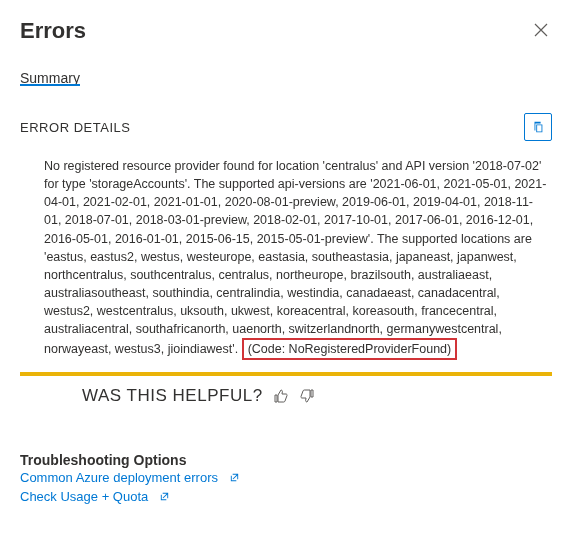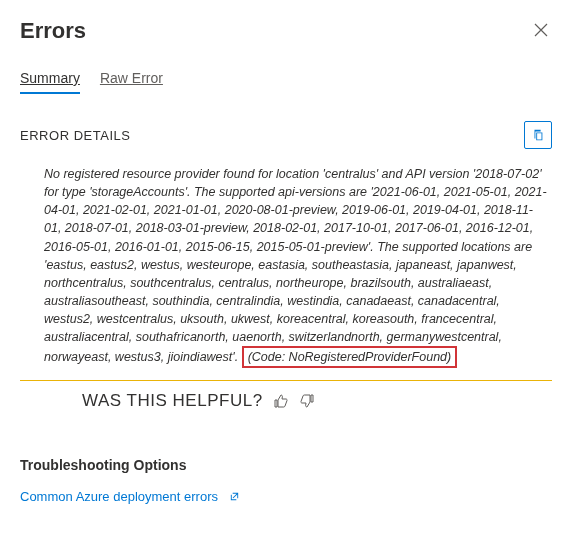--- a/index.html
+++ b/index.html
@@ -31,25 +31,24 @@
       line-height: 1;
     }
     .tabs {
       display: flex;
       gap: 20px;
       border-bottom: 1px solid transparent;
       margin-bottom: 26px;
     }
     .tab {
       font-size: 14px;
-      padding: 6px 0 8px 0;
+      padding: 6px 0 0 0;
       color: #605e5c;
       cursor: pointer;
       position: relative;
-      text-decoration: underline;
     }
     .tab.active {
       color: #323130;
     }
     .tab.active::after {
       content:"";
       position:absolute;
       left:0; right:0; bottom:0;
       height:2px;
       background:#0078d4;
@@ -75,22 +74,21 @@
       justify-content:center;
       cursor:pointer;
       border-radius:2px;
     }
     .copy-btn svg { fill:#0078d4; }
     .error-body {
       font-size: 12.5px;
       line-height: 1.45;
       color: #323130;
       padding: 6px 4px 12px 24px;
-      border-bottom: 1px solid #eab308;
-      font-style: italic;
+      border-bottom: 4px solid #eab308;
     }
     .error-body .highlight-box {
       border: 2px solid #d13438;
       padding: 0 4px;
       display:inline-block;
     }
     .helpful-row {
       display:flex;
       align-items:center;
       gap:10px;
@@ -104,21 +102,21 @@
       fill:#605e5c;
       cursor:pointer;
     }
     .troubleshoot {
       margin-top: 46px;
     }
     .troubleshoot h3 {
       font-size: 14px;
       font-weight: 600;
       color: #323130;
-      margin-bottom: 16px;
+      margin-bottom: 2px;
     }
     .link-row {
       display:flex;
       align-items:center;
       gap:11px;
       font-size:13px;
       color:#0078d4;
       cursor:pointer;
       margin-bottom:4px;
     }
@@ -134,21 +132,20 @@
   <div class="title">Errors</div>
   <div class="close-btn">
     <svg width="14" height="14" viewBox="0 0 14 14">
         <path d="M1 1 L13 13 M13 1 L1 13" stroke="#605e5c" stroke-width="1.2" fill="none"></path>
       </svg>
   </div>
 </div>
 
 <div class="tabs">
   <div class="tab active">Summary</div>
-  <div class="tab">Raw Error</div>
 </div>
 
 <div class="details-header">
   <div class="section-label">ERROR DETAILS</div>
   <div class="copy-btn">
     <svg width="14" height="14" viewBox="0 0 16 16">
         <path d="M4 2h7v2H5v8H4V2zm2 3h7v9H6V5zm1 1v7h5V6H7z"></path>
       </svg>
   </div>
 </div>
@@ -168,13 +165,19 @@
 </div>
 
 <div class="troubleshoot">
   <h3>Troubleshooting Options</h3>
   <div class="link-row">
     <span>Common Azure deployment errors</span>
     <svg class="ext-icon" viewBox="0 0 12 12">
         <path d="M4 2h6v6H9V3.7L4.7 8 4 7.3 8.3 3H4V2zM2 4h1v5h5v1H2V4z"></path>
       </svg>
   </div>
+  <div class="link-row">
+    <span>Check Usage + Quota</span>
+    <svg class="ext-icon" viewBox="0 0 12 12">
+        <path d="M4 2h6v6H9V3.7L4.7 8 4 7.3 8.3 3H4V2zM2 4h1v5h5v1H2V4z"></path>
+      </svg>
+  </div>
 </div>
 
 </body></html>

